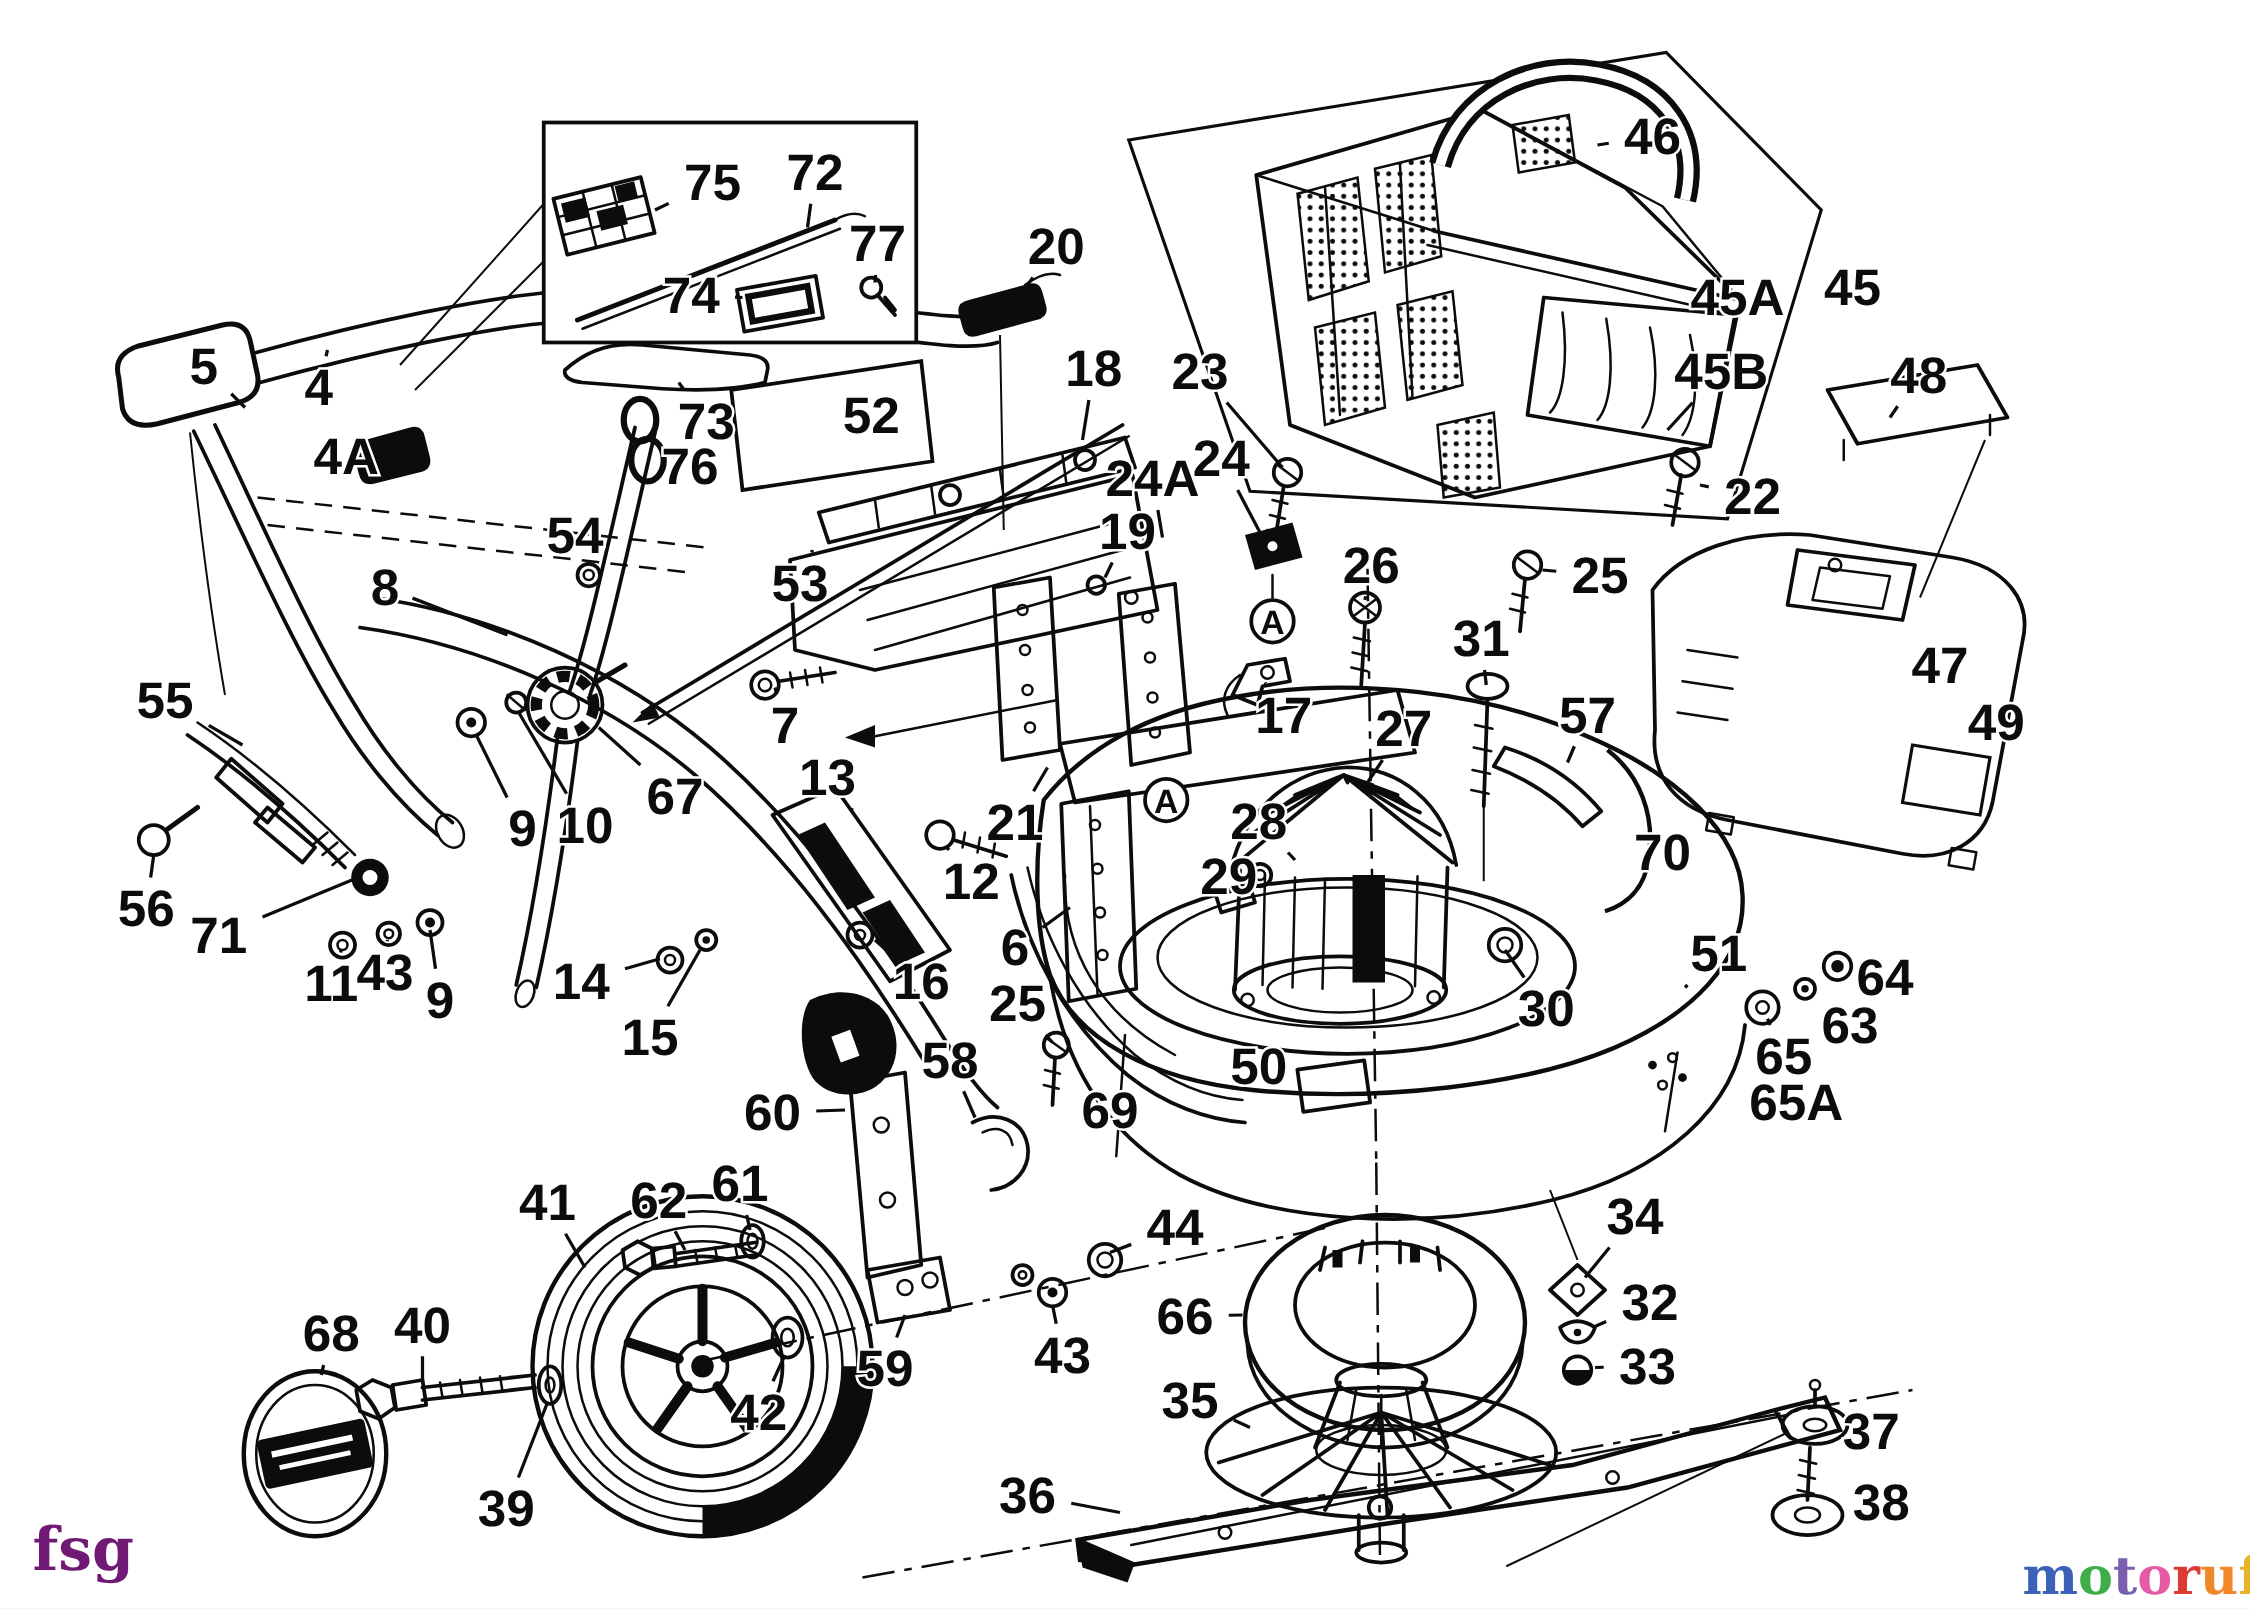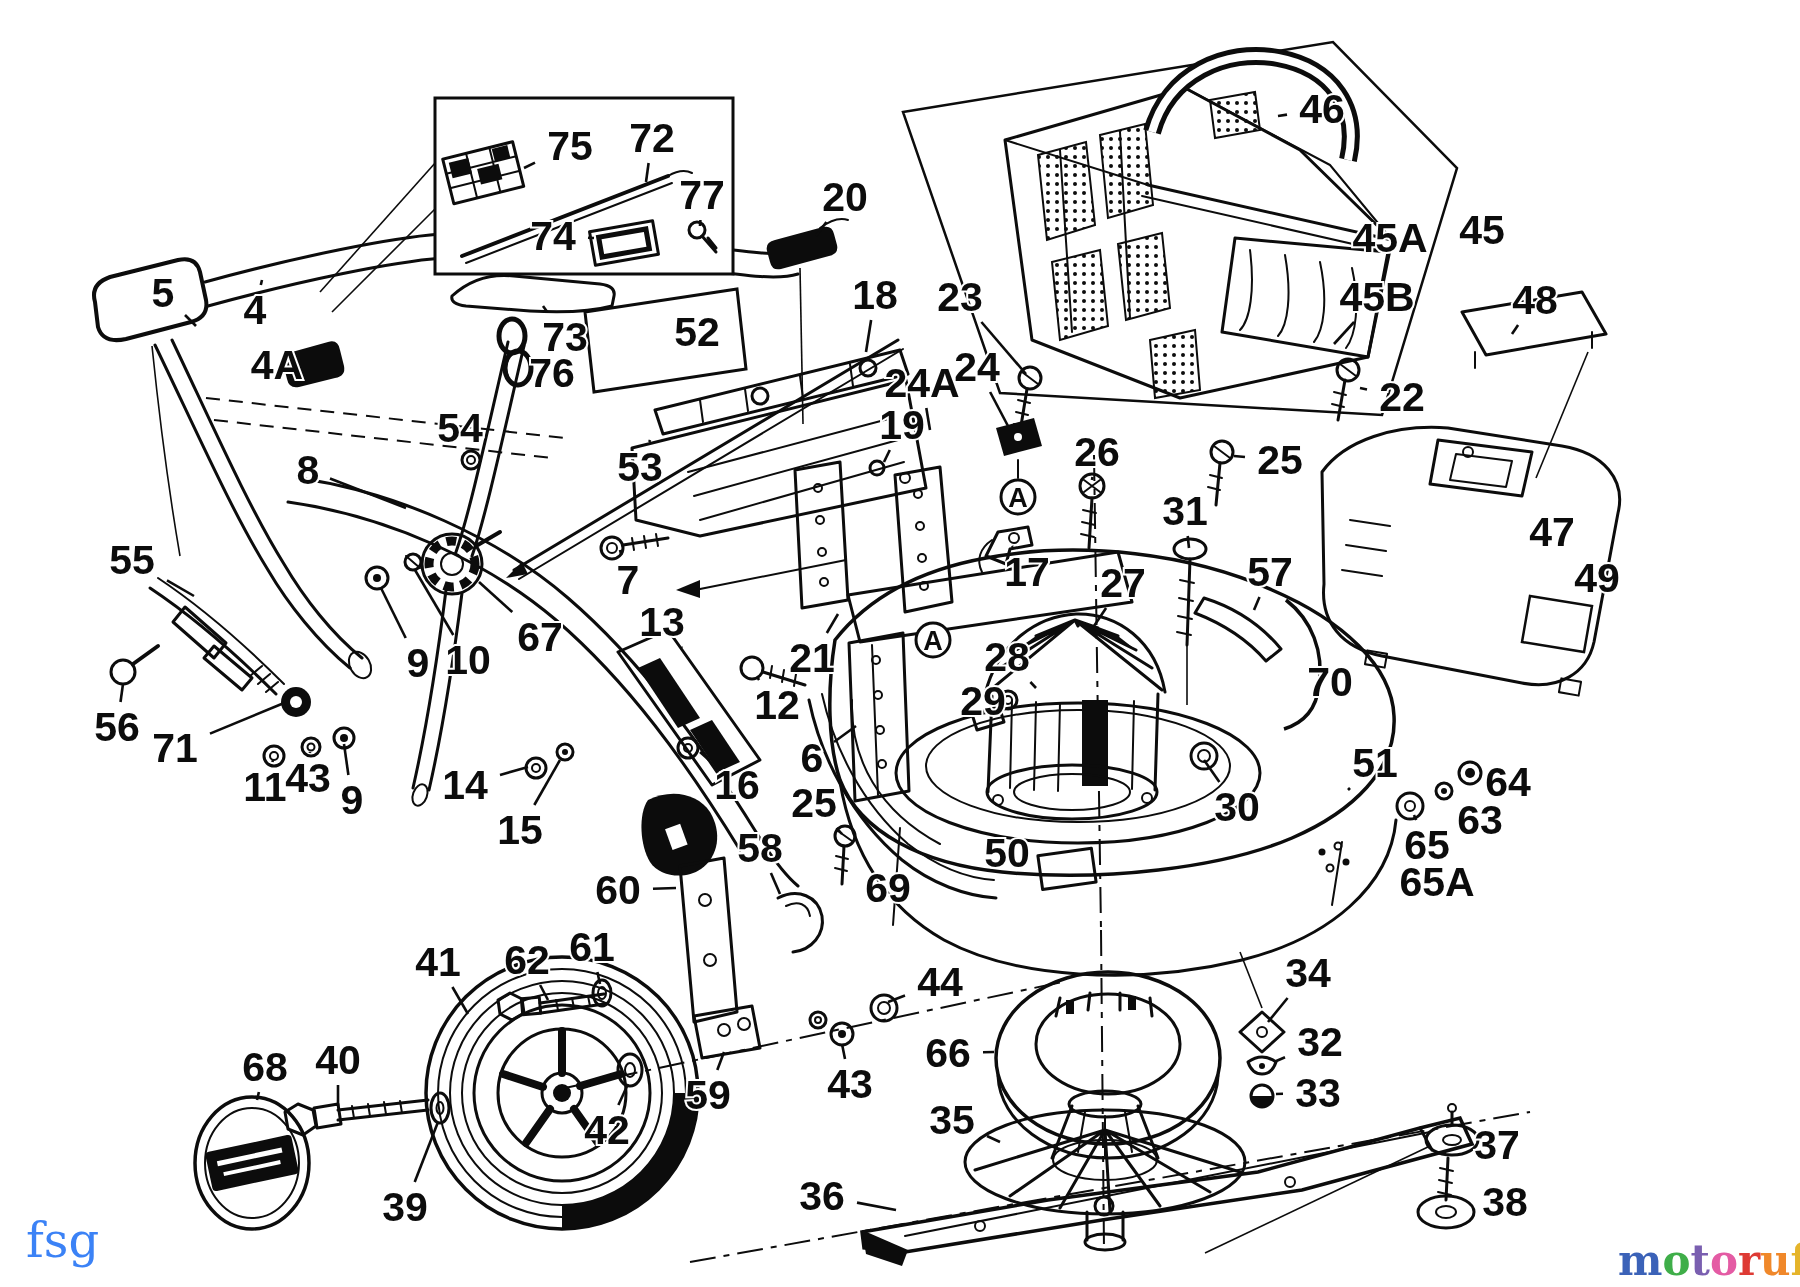--- a/index.html
+++ b/index.html
@@ -16,21 +16,21 @@
   .dash{stroke:#0c0c0c;stroke-width:2;fill:none;stroke-dasharray:14 9;}
   .dashdot{stroke:#0c0c0c;stroke-width:2;fill:none;stroke-dasharray:26 8 6 8;}
   .leader{stroke:#0c0c0c;stroke-width:2.6;}
   .callout{font-family:"Liberation Sans",sans-serif;font-weight:bold;font-size:41px;
            fill:#0c0c0c;text-anchor:middle;dominant-baseline:central;
            paint-order:stroke;stroke:#ffffff;stroke-width:4;}
   .marker-t{font-family:"Liberation Sans",sans-serif;font-weight:bold;font-size:27px;
             fill:#0c0c0c;text-anchor:middle;dominant-baseline:central;}
   
   #footer-code{position:absolute;left:26px;top:1212px;font-family:"DejaVu Serif","Liberation Serif",serif;
-               font-weight:normal;font-size:48px;color:#3b82f6;}
+               font-weight:bold;font-size:48px;color:#701a75;}
   #watermark{position:absolute;left:1618px;top:1236px;white-space:nowrap;
              font-family:"DejaVu Serif","Liberation Serif",serif;font-weight:bold;}
   #watermark .wl{font-size:42px;letter-spacing:0px;}
 </style>
 </head>
 <body>
 
 <div id="stage">
 <svg id="drawing" width="1800" height="1287" viewBox="0 0 1800 1287">
   <defs>

